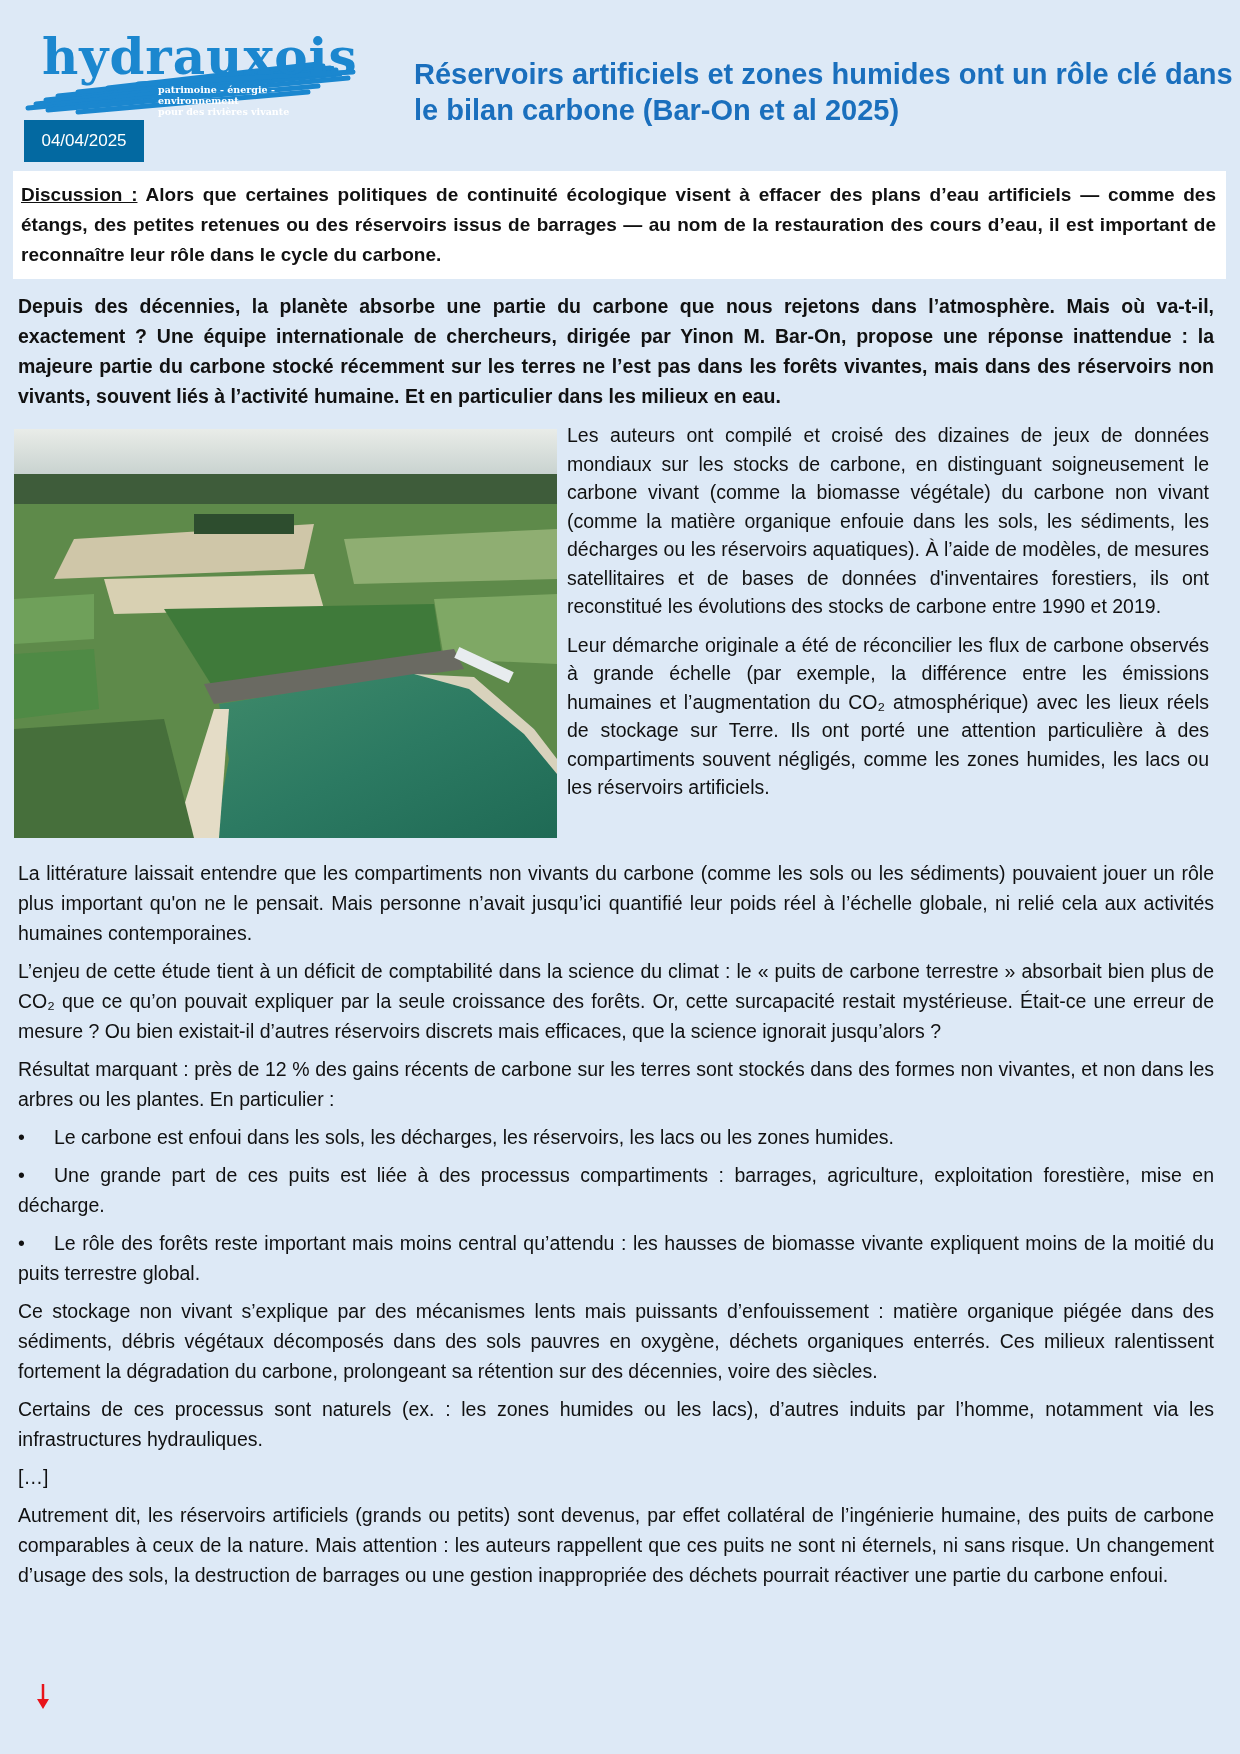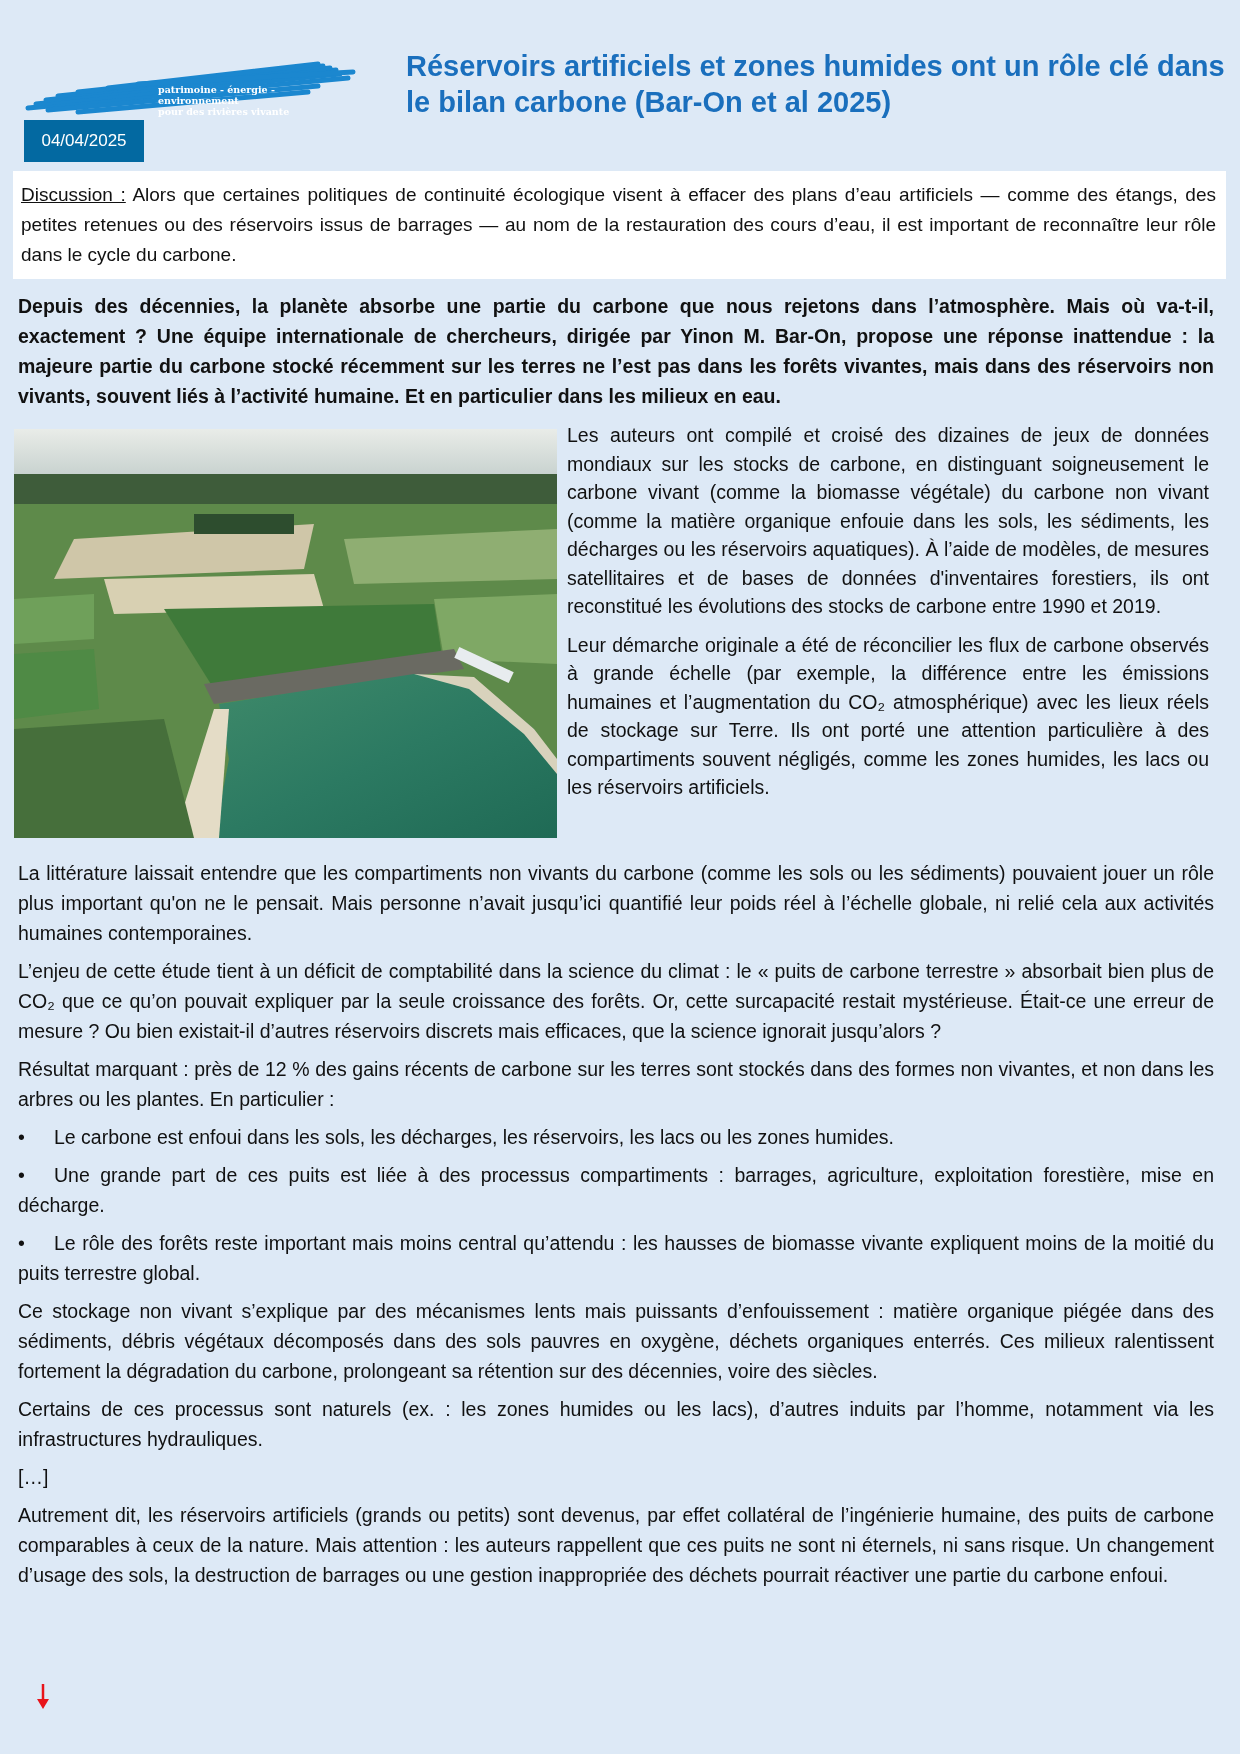--- a/index.html
+++ b/index.html
@@ -27,26 +27,26 @@
     font-size: 9.5px; font-weight: bold; color: #fff; line-height: 11px;
   }
   .date-badge {
     position: absolute; left: 24px; top: 120px; width: 120px; height: 42px;
     background: #0369a1; color: #fff; font-size: 17px;
     display: flex; align-items: center; justify-content: center;
   }
   .title {
     position: absolute; left: 402px; top: 44px; width: 820px;
     color: #1a6fbd; font-weight: bold; font-size: 29px; line-height: 36px;
-    margin: 4px;
+    margin: 12px;
   }
   .discussion {
     position: absolute; left: 13px; top: 171px; width: 1213px; height: 108px;
     background: #fff; box-sizing: border-box; padding: 9px 10px 0 8px;
-    font-weight: normal; font-size: 19px; line-height: 30px; text-align: justify;
+    font-weight: bold; font-size: 19px; line-height: 30px; text-align: justify;
   }
   .discussion .lbl { text-decoration: underline; }
   .intro {
     position: absolute; left: 18px; top: 291px; width: 1196px;
     font-weight: bold; font-size: 19.5px; line-height: 30px; text-align: justify;
   }
   .photo {
     position: absolute; left: 14px; top: 429px; width: 543px; height: 409px;
     overflow: hidden; background: #2f6d4a;
   }
@@ -79,20 +79,21 @@
       <path d="M18 78 L322 48"></path>
       <path d="M28 74 L318 44"></path>
       <path d="M40 70 L312 42"></path>
       <path d="M60 66 L305 40"></path>
       <path d="M90 62 L300 38"></path>
       <path d="M30 84 L300 60"></path>
       <path d="M60 86 L290 66"></path>
       <path d="M120 58 L335 46"></path>
     </g>
   </svg>
+  <div class="logo-word">hydrauxois</div>
   <div class="logo-tag">
     <div>patrimoine - énergie - environnement</div>
     <div>pour des rivières vivante</div>
   </div>
 </div>
 
 <div class="date-badge">04/04/2025</div>
 
 <h1 class="title">Réservoirs artificiels et zones humides ont un rôle clé dans le bilan carbone (Bar-On et al 2025)</h1>
 

